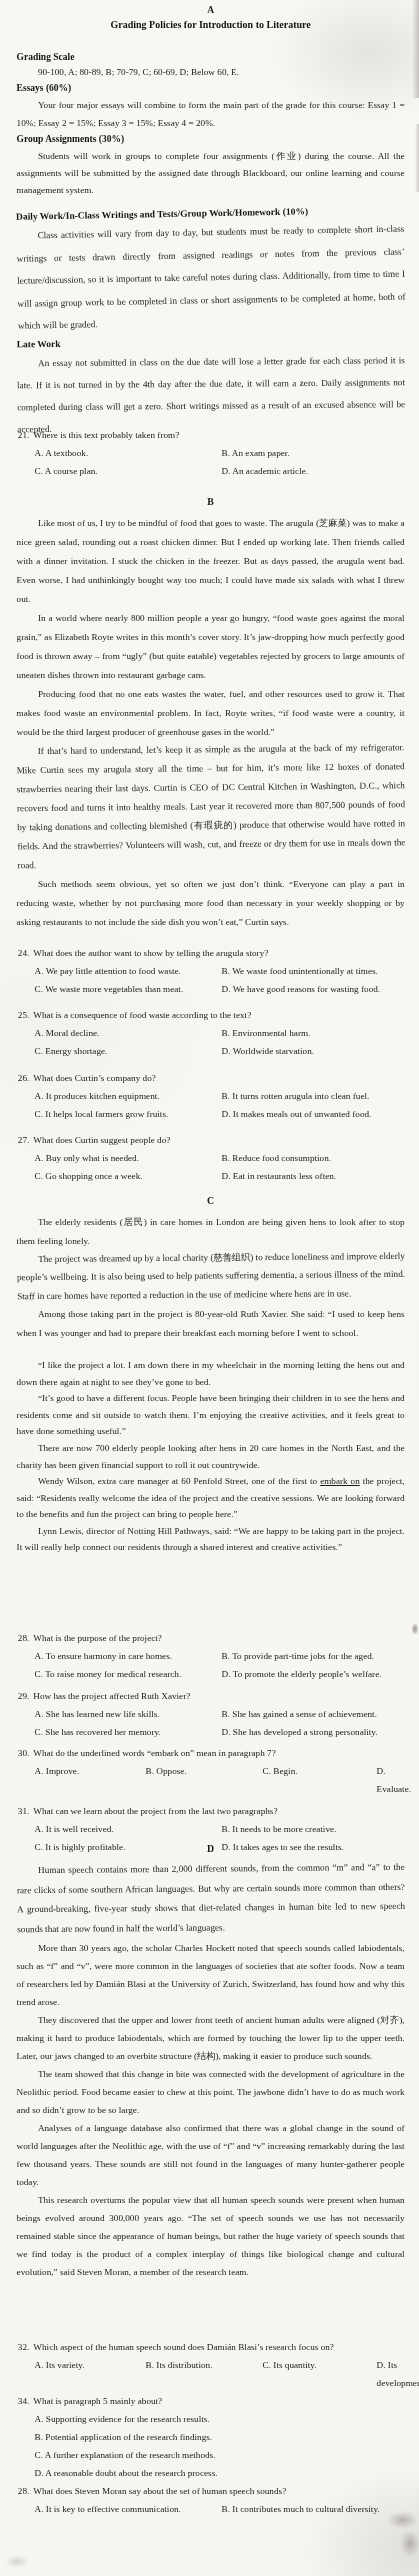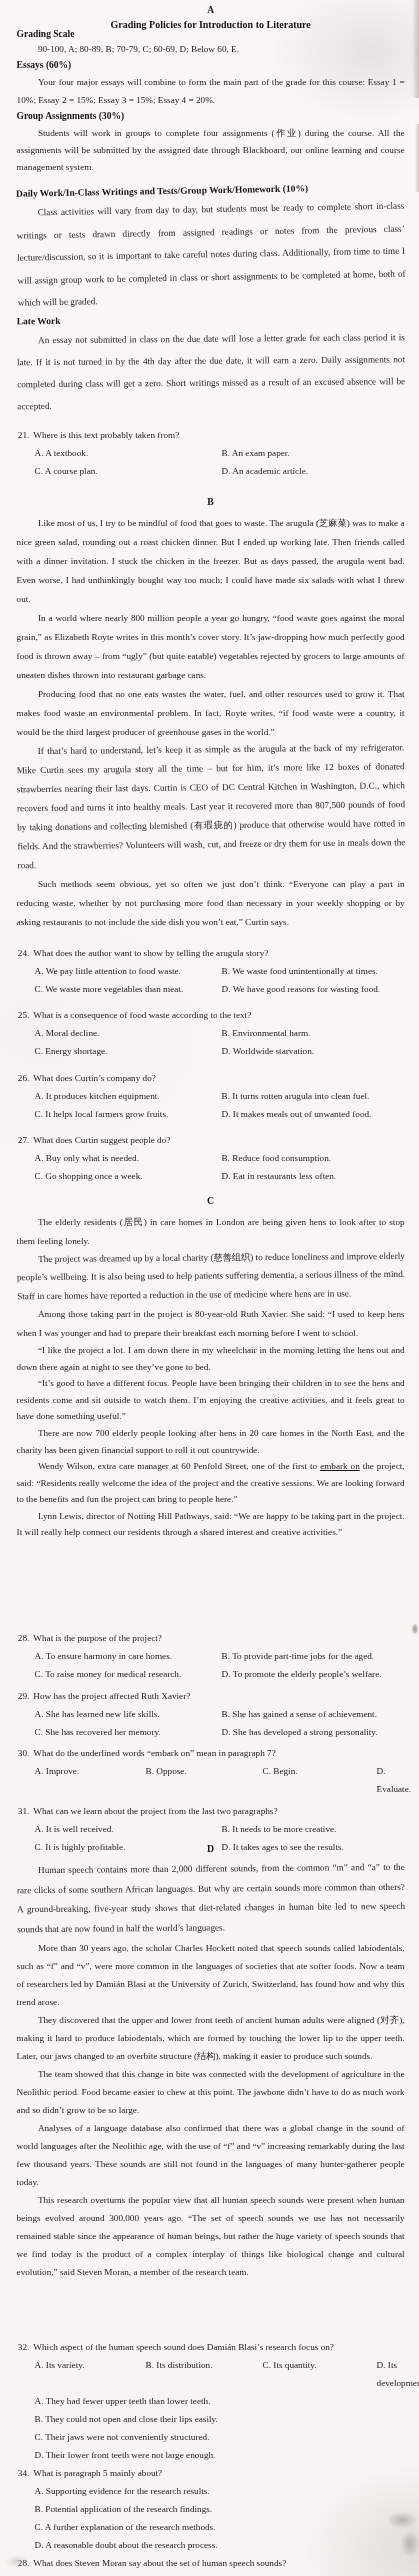--- a/index.html
+++ b/index.html
@@ -19,21 +19,21 @@
   }
   .abs{position:absolute;left:0;right:0;padding:0 15.4px 0 16.6px;}
   .center{text-align:center;}
   .seclabel{font-weight:bold;font-size:9.8px;line-height:15.4px;text-align:center;margin:0 0 4.7px 0;color:#141312;}
   .title{font-size:10px;font-weight:bold;line-height:14.2px;margin-top:2.4px;color:#141312;}
   .a-label{font-size:9.5px;font-weight:bold;line-height:12px;}
   h3{font-size:9.5px;font-weight:bold;margin:0;line-height:15.4px;color:#141312;}
   .pp{margin:0;text-align:justify;text-indent:21.3px;}
   .lh26{line-height:15.4px}.lh28{line-height:16.6px}.lh29{line-height:17px}
   .lh30{line-height:18px}.lh31{line-height:18.4px}.lh32{line-height:19px}
-  .lh33{line-height:19.6px}.lh37{line-height:22px}.lh38{line-height:22.5px}.mt12{margin-top:0}.mt18{margin-top:10.7px}.mt25{}
+  .lh33{line-height:19.6px}.lh37{line-height:22px}.lh38{line-height:22.5px}.mt12{margin-top:0}.mt18{margin-top:10.7px}.mt25{margin-top:15px}
   .q{margin:0 0 8.3px 0;}
   .q-tight{margin:0 0 3.6px 0;}
   .q-none{margin:0;}
   .q-line{line-height:18px;padding-left:1.2px;}
   .qn{font-weight:normal;margin-right:4.1px;}
   .opts{padding-left:18px;display:grid;grid-template-columns:187px auto;}
   .opts-4{padding-left:18px;display:grid;grid-template-columns:95px 101px 98px auto;gap:16px;}
   .opts-stack{padding-left:18px;display:block;}
   .opt{line-height:18px;text-align:left;}
   .u{text-decoration:underline;}
@@ -58,21 +58,21 @@
 </head>
 <body>
 
 <div class="page">
 
   <section class="abs" style="top:3.6px">
     <div class="center a-label">A</div>
     <div class="center title">Grading Policies for Introduction to Literature</div>
   </section>
 
-  <section class="abs" style="top:27px">
+  <section class="abs" style="top:50px">
     <h3>Grading Scale</h3>
     <p class="pp lh26">90-100, A; 80-89, B; 70-79, C; 60-69, D; Below 60, E.</p>
     <h3>Essays (60%)</h3>
     <p class="pp lh30">Your four major essays will combine to form the main part of the grade for this course: Essay 1 = 10%; Essay 2 = 15%; Essay 3 = 15%; Essay 4 = 20%.</p>
     <h3>Group Assignments (30%)</h3>
     <p class="pp lh29">Students will work in groups to complete four assignments (作业) during the course. All the assignments will be submitted by the assigned date through Blackboard, our online learning and course management system.</p>
     <div class="tilt1 mt18">
       <h3>Daily Work/In-Class Writings and Tests/Group Work/Homework (10%)</h3>
       <p class="pp lh38">Class activities will vary from day to day, but students must be ready to complete short in-class writings or tests drawn directly from assigned readings or notes from the previous class’ lecture/discussion, so it is important to take careful notes during class. Additionally, from time to time I will assign group work to be completed in class or short assignments to be completed at home, both of which will be graded.</p>
     </div>
@@ -207,26 +207,20 @@
     <div class="q-none">
       <div class="q-line"><span class="qn">32.</span><span>Which aspect of the human speech sound does Damián Blasi’s research focus on?</span></div>
       <div class="opts-4">
         <span class="opt">A. Its variety.</span>
         <span class="opt">B. Its distribution.</span>
         <span class="opt">C. Its quantity.</span>
         <span class="opt">D. Its development.</span>
       </div>
     </div>
     <div class="q-none">
-      <div class="opts-stack">
-        <div class="opt">A. They had fewer upper teeth than lower teeth.</div>
-        <div class="opt">B. They could not open and close their lips easily.</div>
-        <div class="opt">C. Their jaws were not conveniently structured.</div>
-        <div class="opt">D. Their lower front teeth were not large enough.</div>
-      </div>
     </div>
     <div class="q-none">
       <div class="q-line"><span class="qn">34.</span><span>What is paragraph 5 mainly about?</span></div>
       <div class="opts-stack">
         <div class="opt">A. Supporting evidence for the research results.</div>
         <div class="opt">B. Potential application of the research findings.</div>
         <div class="opt">C. A further explanation of the research methods.</div>
         <div class="opt">D. A reasonable doubt about the research process.</div>
       </div>
     </div>

